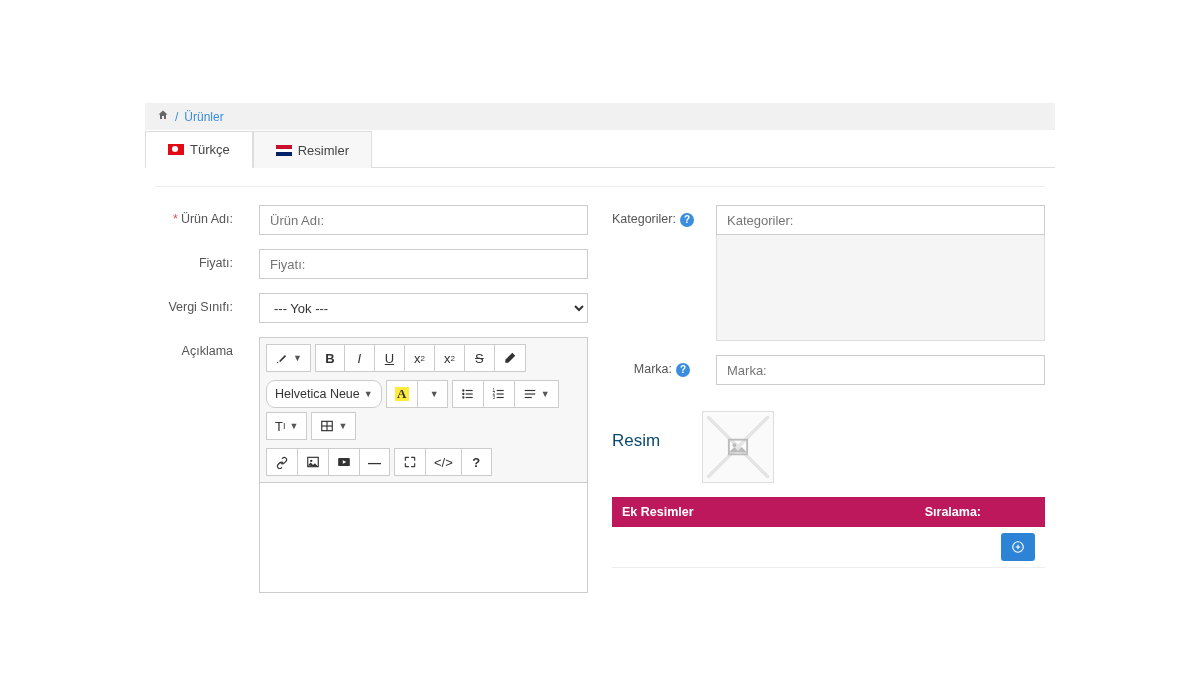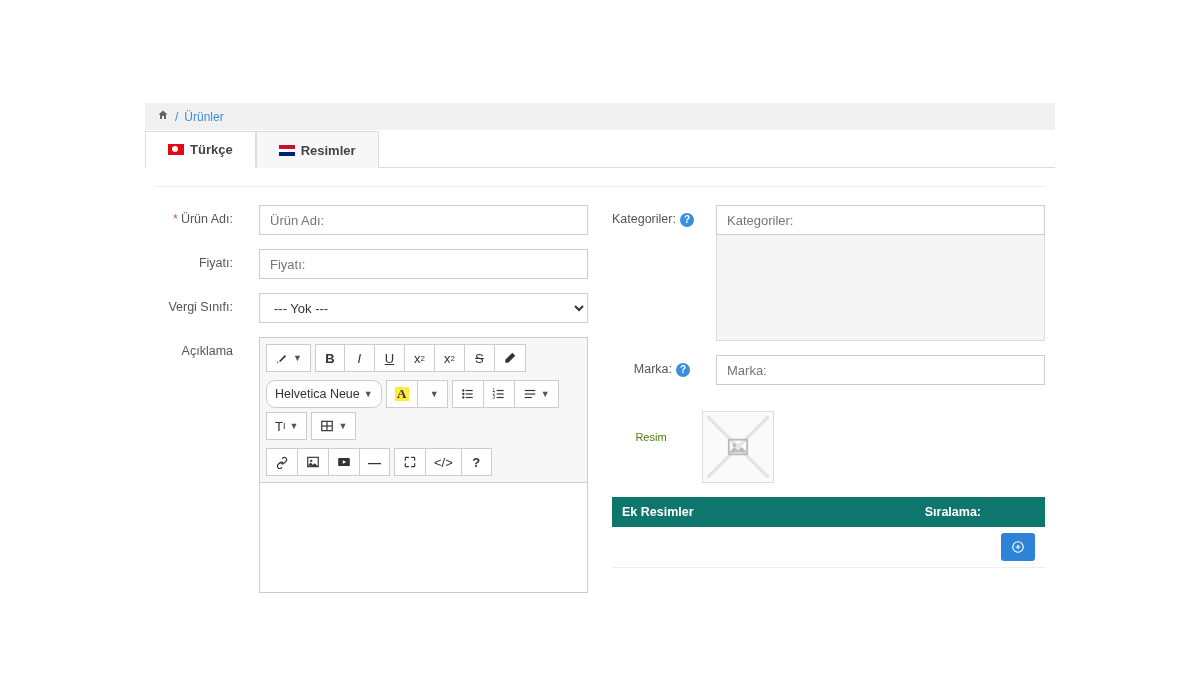--- a/index.html
+++ b/index.html
@@ -3,21 +3,21 @@
 <meta charset="utf-8">
 <style>
 * { box-sizing: border-box; margin: 0; padding: 0; }
 body { font-family: -apple-system, "Helvetica Neue", Arial, sans-serif; font-size: 13px; color: #333; background: #fff; }
 .page { width: 1200px; height: 692px; position: relative; overflow: hidden; }
 .content-area { position: absolute; left: 145px; top: 103px; right: 145px; bottom: 0; }
 .breadcrumb { background: #f1f1f1; padding: 6px 12px; font-size: 12px; color: #3b8ede; display: flex; align-items: center; gap: 6px; }
 .breadcrumb .home { color: #666; }
 .page-title { font-size: 24px; font-weight: 300; color: #444; padding: 12px 0 10px 0; }
 .tabs { display: flex; border-bottom: 1px solid #ddd; }
-.tab { padding: 10px 22px; border: 1px solid #ddd; border-bottom: none; background: #f7f7f7; cursor: pointer; display: flex; align-items: center; gap: 6px; font-size: 13px; color: #444; position: relative; top: 1px; font-weight: bold; }
+.tab { padding: 10px 22px; border: 1px solid #ddd; border-bottom: none; background: #f7f7f7; cursor: pointer; display: flex; align-items: center; gap: 6px; font-size: 13px; color: #444; position: relative; top: 1px; }
 .tab.active { background: #fff; border-bottom: 1px solid #fff; }
 .tab .flag { width: 16px; height: 11px; display: inline-block; }
 .flag-tr { background: #e30a17; position: relative; }
 .flag-tr::after { content: ""; position: absolute; left: 4px; top: 2px; width: 6px; height: 6px; border-radius: 50%; background: #fff; }
 .flag-en { background: linear-gradient(180deg,#c8102e 0 33%,#fff 33% 66%,#012169 66% 100%); }
 .divider { height: 1px; background: #eee; margin: 18px 10px; }
 .form-cols { display: flex; gap: 24px; padding: 0 10px; }
 .col { flex: 1; }
 .form-row { display: flex; align-items: flex-start; margin-bottom: 14px; gap: 14px; }
 .form-row label { width: 90px; text-align: right; padding-right: 12px; font-size: 12.5px; color: #555; padding-top: 7px; white-space: nowrap; }
@@ -31,26 +31,26 @@
 .btn-grp { display: flex; }
 .ed-btn { background: #fff; border: 1px solid #ccc; height: 28px; min-width: 30px; padding: 0 8px; display: inline-flex; align-items: center; justify-content: center; font-size: 13px; cursor: pointer; color: #333; }
 .ed-btn:not(:first-child) { border-left: none; }
 .ed-btn svg { width: 14px; height: 14px; fill: #333; }
 .ed-btn .caret { margin-left: 4px; font-size: 9px; color: #555; }
 .ed-btn.font-btn { font-size: 12.5px; border-radius: 9px; }
 .ed-btn.color-btn span { background: #ffeb3b; width: 14px; height: 14px; display: inline-flex; align-items: center; justify-content: center; font-weight: bold; font-family: serif; }
 .editor-body { background: #fff; height: 110px; border-top: 1px solid #ccc; }
 .cat-area { background: #f5f5f5; border: 1px solid #ddd; height: 110px; margin-top: -4px; }
 .image-row { display: flex; align-items: flex-start; margin-bottom: 14px; margin-top: 26px; }
-.image-row label { width: 90px; text-align: center; padding-right: 12px; font-size: 11px; color: #4d7c0f; padding-top: 20px; }
+.image-row label { width: 90px; text-align: left; padding-right: 12px; font-size: 17px; color: #0c4a6e; padding-top: 20px; }
 .image-box { width: 72px; height: 72px; border: 1px solid #ddd; background: #fafafa; display: flex; align-items: center; justify-content: center; position: relative; }
 .image-box::before { content: ""; position: absolute; inset: 4px; background: linear-gradient(45deg, transparent 48%, #e5e5e5 48% 52%, transparent 52%), linear-gradient(-45deg, transparent 48%, #e5e5e5 48% 52%, transparent 52%); }
 .image-box svg { width: 26px; height: 22px; fill: #bbb; z-index: 1; }
 .table-ek { width: 100%; border-collapse: collapse; }
-.table-ek th { background: #0f766e; color: #fff; font-size: 12.5px; font-weight: 600; text-align: left; padding: 8px 10px; }
+.table-ek th { background: #be185d; color: #fff; font-size: 12.5px; font-weight: 600; text-align: left; padding: 8px 10px; }
 .table-ek th.right { text-align: right; margin-top: 14px; }
 .table-ek th.action { width: 50px; }
 .table-ek td { border-bottom: 1px solid #eee; padding: 6px 10px; text-align: right; }
 .add-btn { width: 34px; height: 28px; background: #2d84d7; color: #fff; border-radius: 3px; display: inline-flex; align-items: center; justify-content: center; cursor: pointer; }
 .add-btn svg { width: 14px; height: 14px; fill: #fff; }
 </style>
 </head>
 <body>
 
 <div class="page">

